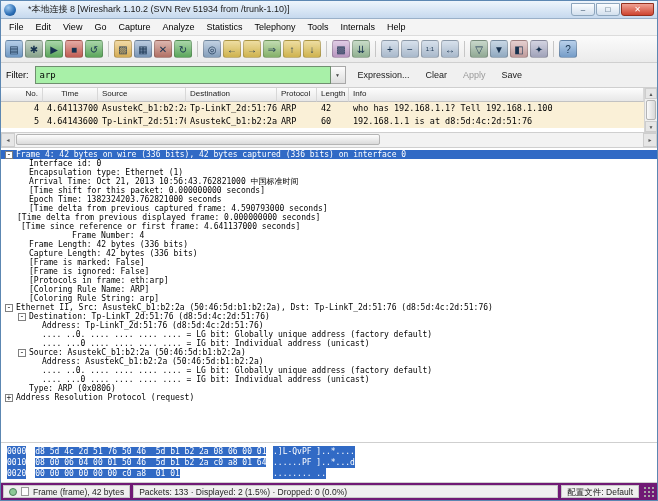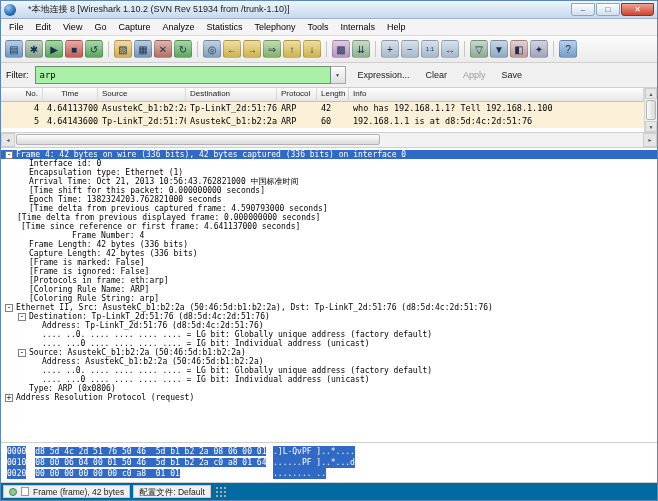--- a/index.html
+++ b/index.html
@@ -95,21 +95,21 @@
   
   .hex-pane { height:40px; flex:0 0 40px; background:#fff; border-bottom:1px solid #cfcfcf;
               font:8px/11px "DejaVu Sans Mono", monospace; padding:3px 0 0 6px; overflow:hidden; }
   .hx-row { height:11px; position:relative; white-space:pre; }
   .hl { background:var(--sel); color:#fff; }
   .hx-off { display:inline-block; margin-right:9px; }
   .hx-ascii { position:absolute; left:266px; top:0; }
 
   
   .statusbar { height:17px; flex:0 0 17px; display:flex; align-items:center; gap:3px;
-               background:#0369a1; font-size:8.5px; padding:1px 2px; color:#222; }
+               background:#701a75; font-size:8.5px; padding:1px 2px; color:#222; }
   .sb-cell { border:1px solid #c9c9c9; background:#f0f0f0; height:13px; line-height:12px;
              padding:0 5px; white-space:nowrap; overflow:hidden; display:flex;
              align-items:center; gap:4px; }
   .sb-left { flex:0 0 auto; }
   .sb-mid { flex:1; }
   .sb-right { flex:0 0 auto; }
   .expert-dot { width:8px; height:8px; border-radius:50%; background:#8cc996;
                 border:1px solid #4e7f5c; }
   .comment-ic { width:8px; height:9px; background:#fdfdfd; border:1px solid #9a9a9a; }
   .grip { width:13px; height:13px;
@@ -336,19 +336,22 @@
       <div class="hx-row"><span class="hx-off hl">0010</span><span class="hx-bytes hl">08 00 06 04 00 01 50 46  5d b1 b2 2a c0 a8 01 64</span><span class="hx-ascii hl">......PF ]..*...d</span></div>
       <div class="hx-row"><span class="hx-off hl">0020</span><span class="hx-bytes hl">00 00 00 00 00 00 c0 a8  01 01</span><span class="hx-ascii hl">........ ..</span></div>
     </div>
 
   <div class="statusbar">
     <div class="sb-cell sb-left">
       <span class="expert-dot"></span>
       <span class="comment-ic"></span>
       <span>Frame (frame), 42 bytes</span>
     </div>
+    <div class="sb-cell sb-mid">
+      <span>Packets: 133 · Displayed: 2 (1.5%) · Dropped: 0 (0.0%)</span>
+    </div>
     <div class="sb-cell sb-right">
       <span>配置文件: Default</span>
     </div>
     <div class="grip"></div>
   </div>
 
 </div>
 
 </body></html>

